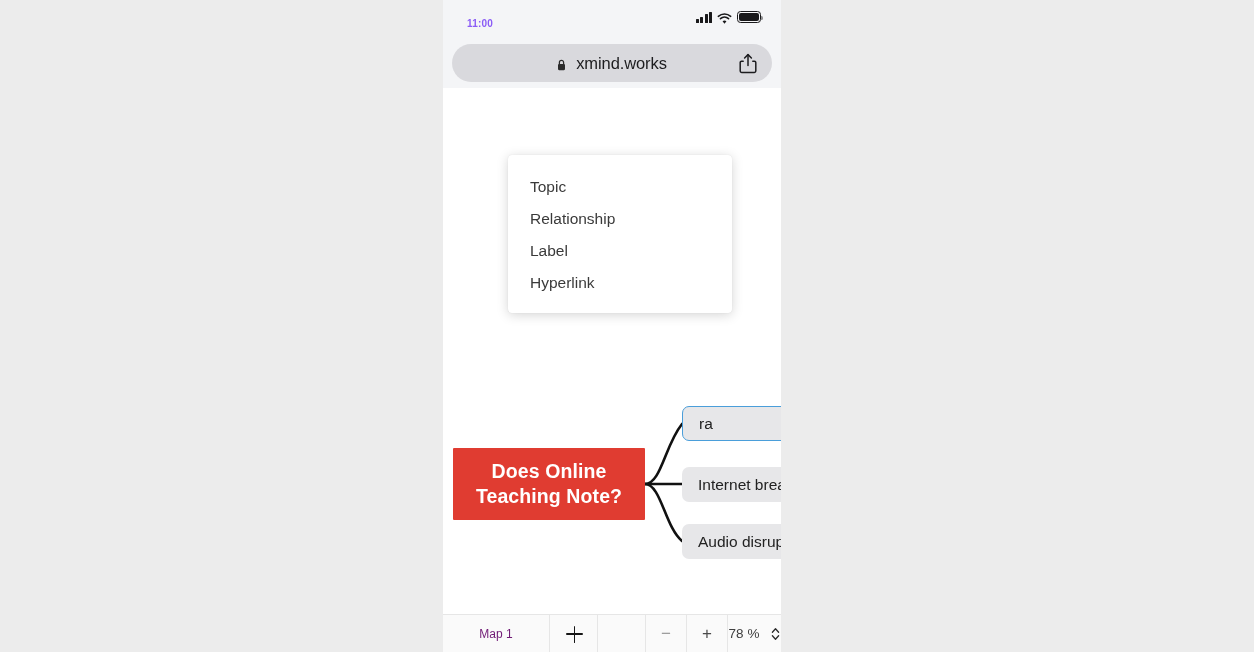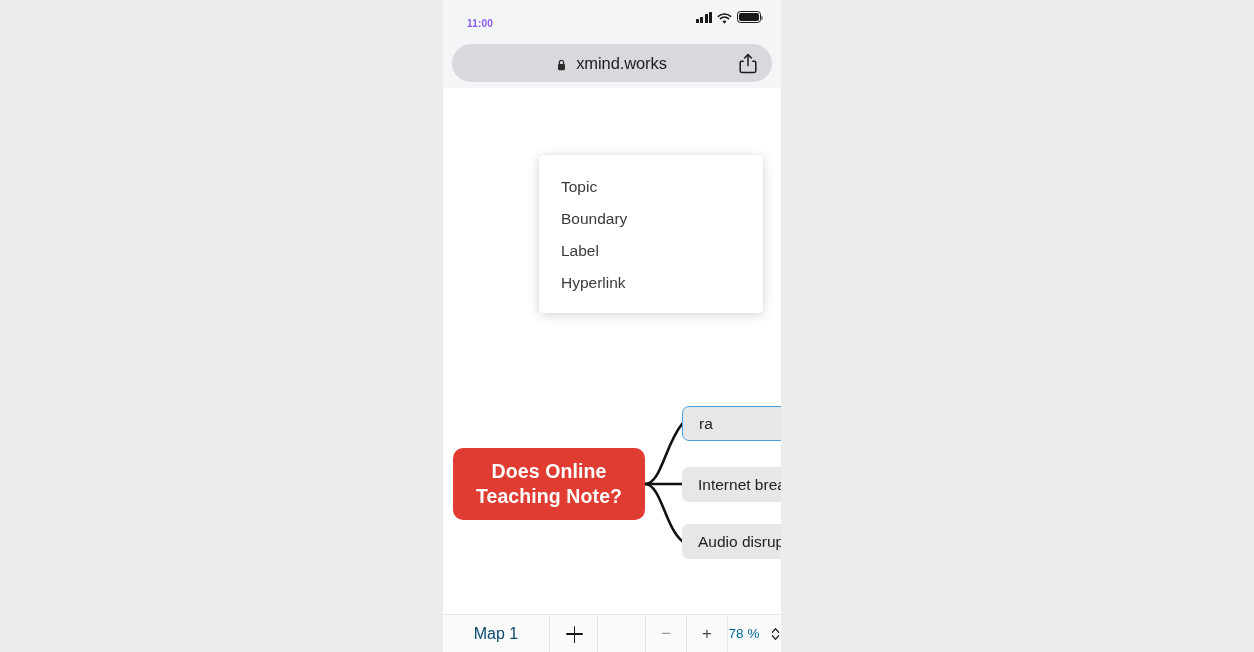--- a/index.html
+++ b/index.html
@@ -210,21 +210,21 @@
     align-items: center;
     justify-content: center;
     border-radius: 6px;
     white-space: nowrap;
   }
 
   .node-root {
     left: 10px; top: 303px;
     width: 192px; height: 72px;
     background: #e03c31;
-    border-radius: 10px;
+    border-radius: 1px;
     color: #ffffff;
     font-size: 19.5px;
     font-weight: 700;
     line-height: 1.3;
     text-align: center;
     flex-direction: column;
     letter-spacing: .1px;
   }
 
   .node-child {
@@ -247,21 +247,21 @@
     color: #222;
     font-size: 15.5px;
     overflow: hidden;
   }
   .node-c2 { left: 239px; top: 322px; }
   .node-c3 { left: 239px; top: 379px; }
 
   
   .dropdown {
     position: absolute;
-    left: 96px; top: 10px;
+    left: 65px; top: 10px;
     width: 224px;
     background: #ffffff;
     border-radius: 4px;
     box-shadow: 0 2px 12px rgba(0,0,0,.17), 0 0 1px rgba(0,0,0,.12);
     padding: 16px 0 14px 0;
     z-index: 50;
   }
   .dd-item {
     height: 32px;
     display: flex;
@@ -280,41 +280,41 @@
     background: #fafafa;
     border-top: 1px solid #e6e6e6;
     display: flex;
     align-items: stretch;
   }
   .bb-cell {
     display: flex;
     align-items: center;
     justify-content: center;
     border-right: 1px solid #e6e6e6;
-    font-size: 16px;
-    color: #0c4a6e;
+    font-size: 12px;
+    color: #701a75;
   }
   .bb-map { width: 107px; }
   .bb-add { width: 48px; position: relative; cursor: pointer; }
   .bb-add::before, .bb-add::after {
     content: "";
     position: absolute;
     background: #151515;
     border-radius: 1px;
   }
   .bb-add::before { left: 16px; top: 18.1px; width: 17px; height: 1.9px; }
   .bb-add::after  { left: 23.6px; top: 10.5px; width: 1.9px; height: 17px; }
   .bb-gap { width: 48px; }
   .bb-minus { width: 41px; color: #9a9a9a; font-size: 17px; cursor: pointer; }
   .bb-plus  { width: 41px; color: #4a4a4a; font-size: 17px; cursor: pointer; }
   .bb-zoom {
     flex: 1;
     border-right: none;
     gap: 12px;
-    color: #0369a1;
+    color: #404040;
     font-size: 13.5px;
   }
   .stepper { width: 9px; height: 16px; cursor: pointer; }
 </style>
 </head>
 <body>
 
 <div id="phone">
 
   <div class="chrome">
@@ -387,21 +387,21 @@
 
     <div class="node node-child node-c3">
       <span>Audio disrupt</span>
     </div>
 
     <div class="dropdown">
       <div class="dd-item">
         <span>Topic</span>
       </div>
       <div class="dd-item">
-        <span>Boundary</span>
+        <span>Relationship</span>
       </div>
       <div class="dd-item">
         <span>Label</span>
       </div>
       <div class="dd-item">
         <span>Hyperlink</span>
       </div>
     </div>
   </div>
 

